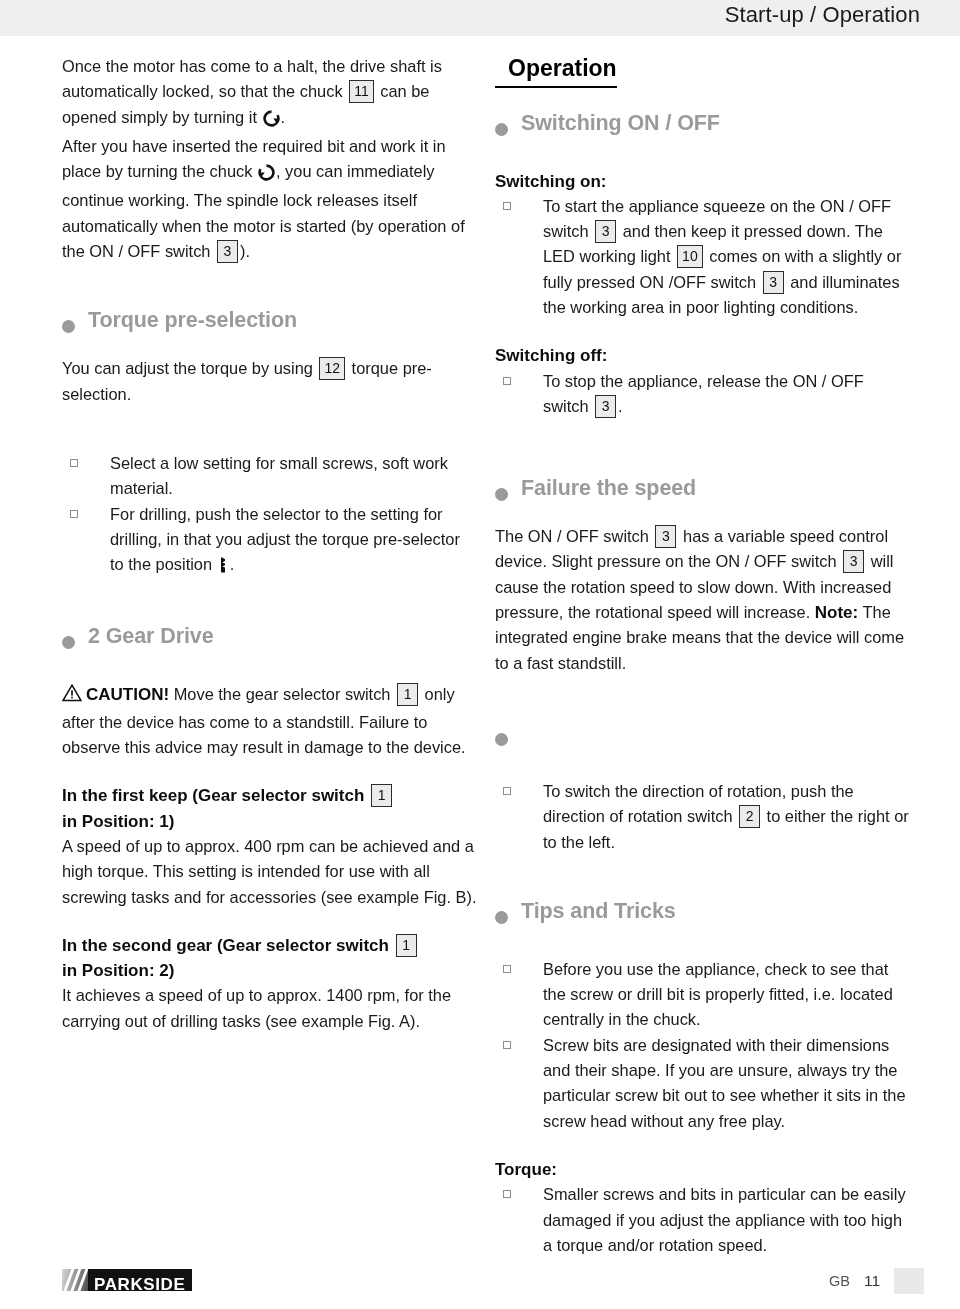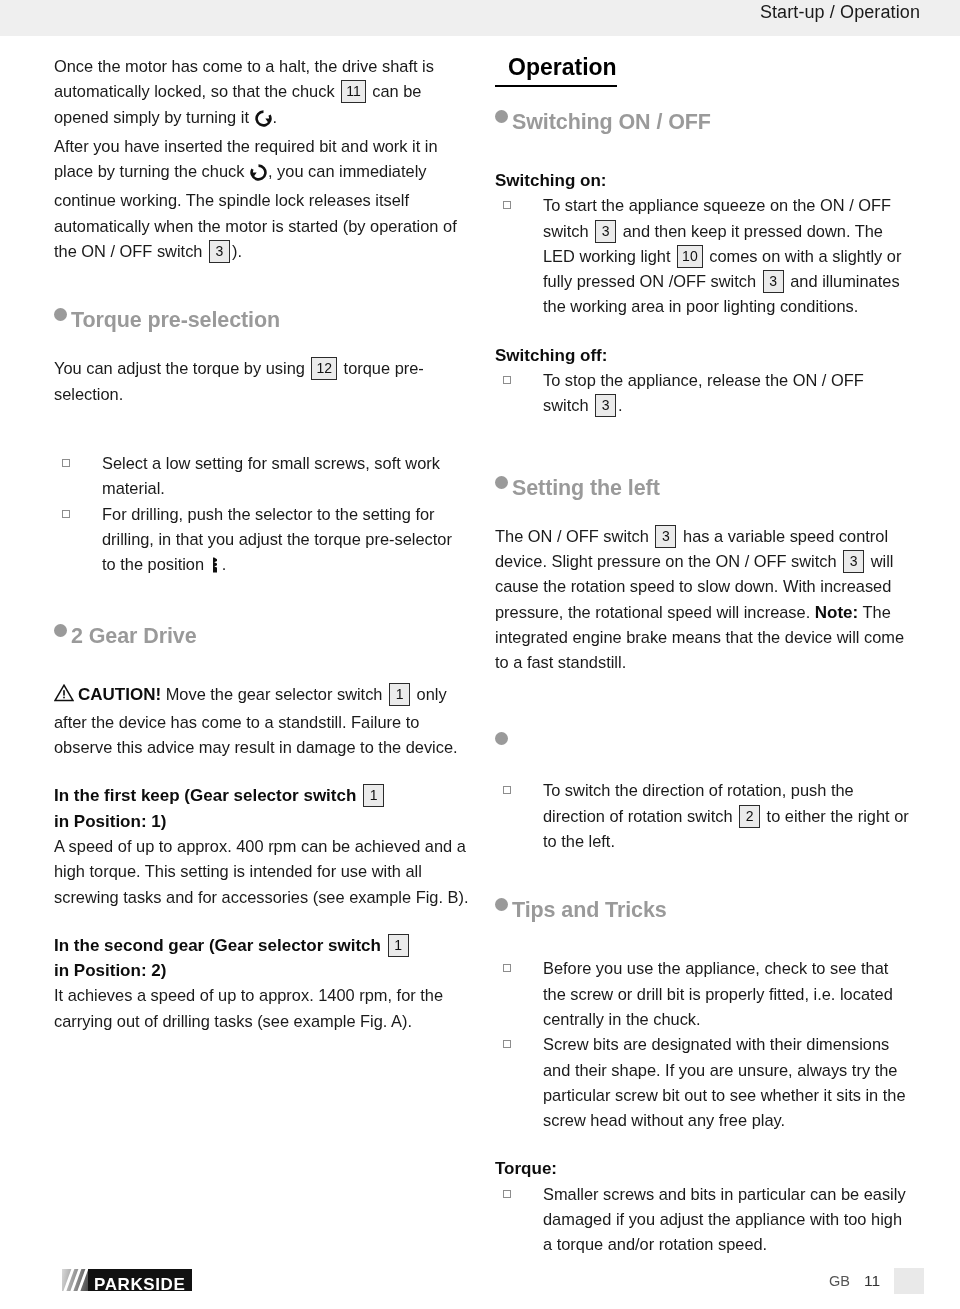--- a/index.html
+++ b/index.html
@@ -22,78 +22,79 @@
     left: 0; top: 0;
     width: 960px;
     height: 36px;
     background: #efefef;
     box-sizing: border-box;
   }
   .page-header .header-title {
     position: absolute;
     right: 40px;
     top: 2px;
-    font-size: 18px;
+    font-size: 22px;
     font-weight: 400;
     letter-spacing: 0.1px;
     color: #1a1a1a;
     white-space: nowrap;
   }
 
   
   .content {
     position: absolute;
     left: 0;
     top: 36px;
     width: 960px;
     height: 1225px;
   }
   .column {
     position: absolute;
     top: 18px;
     width: 415px;
   }
-  .column-left  { left: 54px; }
+  .column-left  { left: 62px; }
   .column-right { left: 495px; }
 
   
   p.body-text {
     margin: 0 0 0 0;
     font-size: 16.4px;
     line-height: 25.3px;
     color: #1a1a1a;
     text-align: left;
   }
   .gap-sm { height: 13px; }
   .gap-md { height: 23px; }
   .gap-lg { height: 33px; }
   .gap-xl { height: 44px; }
 
   
   .section-heading {
     display: flex;
-    align-items: flex-start;
-    gap: 4px;
+    align-items: flex-end;
+    gap: 13px;
     font-size: 21.5px;
     font-weight: bold;
     letter-spacing: -0.1px;
   }
   .section-heading .dot {
     display: inline-block;
     width: 13px;
     height: 13px;
     border-radius: 50%;
     flex: 0 0 auto;
   }
   .heading-gray { color: #9a9a9a; }
   .heading-gray .dot { background: #9a9a9a; }
 
   .heading-black {
     color: #000000;
     display: inline-flex;
+    align-items: center;
     gap: 13px;
     font-size: 23px;
     font-weight: bold;
     border-bottom: 2.5px solid #000;
     padding-bottom: 4px;
   }
   .heading-black .dot { background: #000000; }
 
   
   .sub-heading {
@@ -324,21 +325,21 @@
 
     <ul class="sq-list">
       <li><span class="sq"></span><span>To stop the appliance, release the ON / OFF switch </span><span class="refbox">3</span><span>.</span></li>
     </ul>
 
     <div class="gap-xl"></div>
     <div class="gap-sm"></div>
 
     <div class="section-heading heading-gray">
       <span class="dot"></span>
-      <span>Setting the left</span>
+      <span>Failure the speed</span>
     </div>
 
     <div class="gap-md"></div>
 
     <p class="body-text"><span>The ON / OFF switch </span><span class="refbox">3</span><span> has a variable speed control device. Slight pressure on the ON / OFF switch </span><span class="refbox">3</span><span> will cause the rotation speed to slow down. With increased pressure, the rotational speed will increase. </span><span class="sub-heading">Note:</span><span> The integrated engine brake means that the device will come to a fast standstill.</span></p>
 
     <div class="gap-xl"></div>
     <div class="gap-sm"></div>
 
     <div class="section-heading heading-gray">

